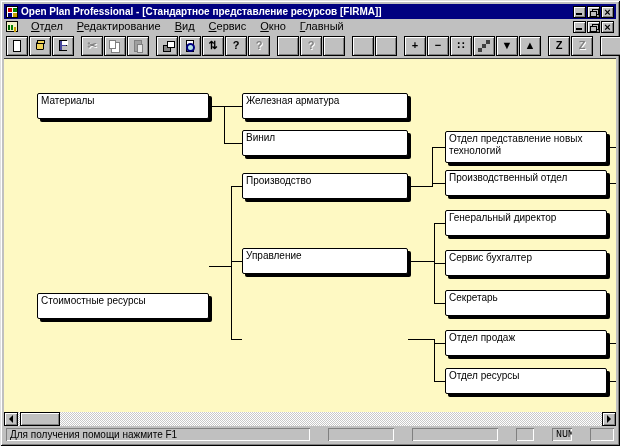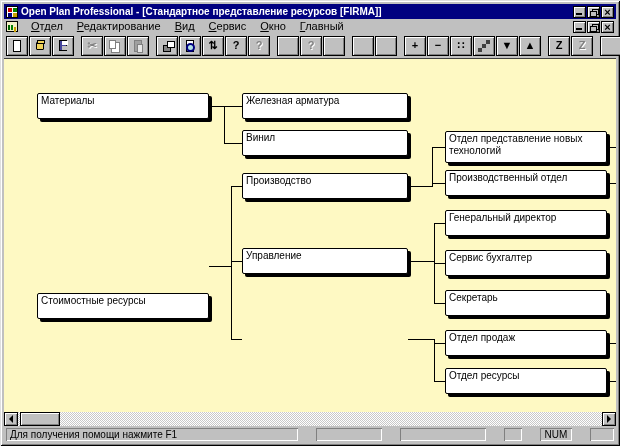--- a/index.html
+++ b/index.html
@@ -66,21 +66,21 @@
   .tri-right{width:0;height:0;border:4px solid transparent;border-left:4px solid #000;margin-right:-4px;}
   .sthumb{width:40px;height:14px;background:#c0c0c0;border:1px solid #000;
     box-shadow:inset 1px 1px 0 #fff, inset -1px -1px 0 #808080;margin-left:2px;flex:0 0 auto;}
   .strack{flex:1 1 auto;}
   
   .statusbar{height:16px;flex:0 0 auto;display:flex;align-items:flex-end;gap:18px;padding:1px 2px;background:#c0c0c0;}
   .spanel{height:13px;background:#c0c0c0;box-shadow:inset 1px 1px 0 #808080, inset -1px -1px 0 #fff;
     font-size:10px;line-height:13px;padding:0 4px;color:#000;white-space:nowrap;overflow:hidden;}
   .sp-msg{flex:1 1 auto;}
   .sp-a{width:66px;flex:0 0 auto;} .sp-b{width:86px;flex:0 0 auto;}
-  .sp-c{width:18px;flex:0 0 auto;} .sp-num{width:32px;flex:0 0 auto;text-align:center;}
+  .sp-c{width:18px;flex:0 0 auto;} .sp-num{width:20px;flex:0 0 auto;text-align:center;font-family:Liberation Mono, monospace;}
   .sp-d{width:24px;flex:0 0 auto;}
 </style>
 </head>
 <body>
 
 <div class="window">
 
   <div class="titlebar">
     <span class="app-icon"></span>
     <span class="title">Open Plan Professional - [Стандартное представление ресурсов [FIRMA]]</span>

